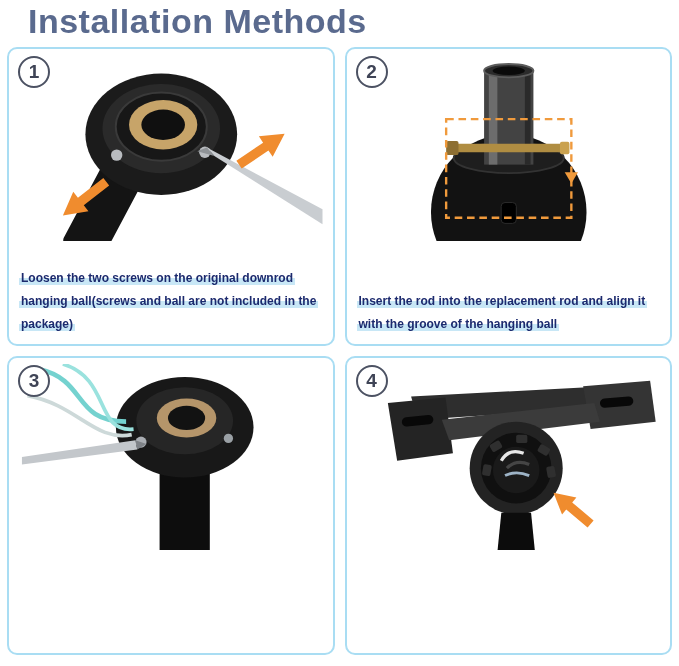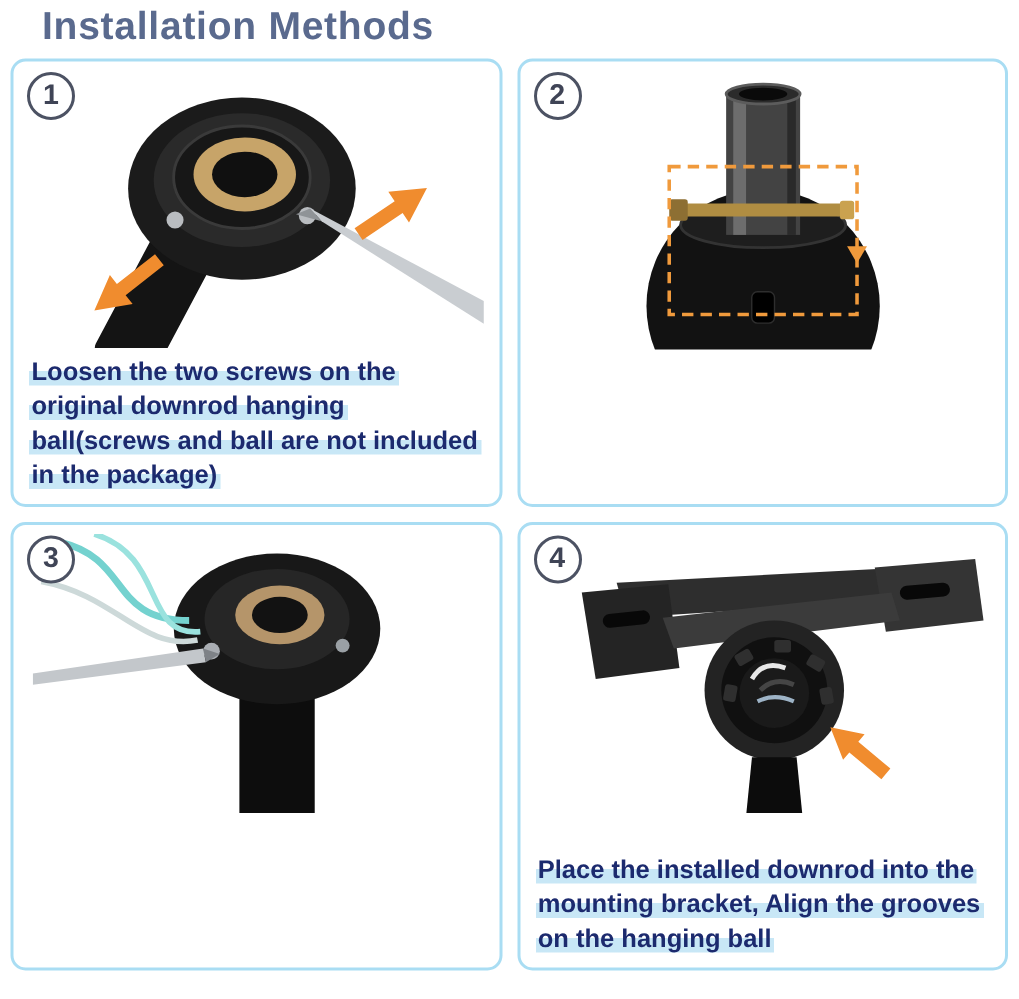--- a/index.html
+++ b/index.html
@@ -6,21 +6,21 @@
     margin: 0;
     padding: 0;
     width: 679px;
     height: 666px;
     background: #ffffff;
     font-family: "Liberation Sans", sans-serif;
     overflow: hidden;
   }
   .page-title {
     margin: 2px 0 6px 28px;
-    font-size: 26px;
+    font-size: 34px;
     font-weight: bold;
     color: #5a6a8e;
     letter-spacing: 0.5px;
   }
   .grid {
     display: grid;
     grid-template-columns: 1fr 1fr;
     gap: 10px;
     padding: 0 7px;
   }
@@ -60,21 +60,21 @@
     min-height: 0;
   }
   .photo svg {
     width: 100%;
     height: 100%;
     max-height: 186px;
   }
   .caption {
     margin: 4px 0 0 0;
     font-weight: bold;
-    font-size: 17px;
+    font-size: 12px;
     line-height: 23px;
     color: #1c2a6e;
   }
   .caption span {
     background-image: linear-gradient(transparent 48%, #c8e7f6 48%);
     -webkit-box-decoration-break: clone;
             box-decoration-break: clone;
     padding: 0 2px;
   }
 </style>
@@ -118,20 +118,21 @@
         <rect x="177" y="10" width="6" height="100" fill="#2a2a2a"></rect>
         <ellipse cx="160" cy="11" rx="26" ry="7" fill="#2b2b2b" stroke="#5c5c5c" stroke-width="2"></ellipse>
         <ellipse cx="160" cy="11" rx="17" ry="4.5" fill="#0a0a0a"></ellipse>
         <rect x="100" y="88" width="120" height="9" rx="4" fill="#b08d42"></rect>
         <rect x="94" y="85" width="13" height="15" rx="2" fill="#8d6f33"></rect>
         <rect x="214" y="86" width="10" height="13" rx="2" fill="#caa24f"></rect>
         <rect x="94" y="62" width="132" height="104" fill="none" stroke="#f09a3c" stroke-width="2.5" stroke-dasharray="8 5"></rect>
         <polygon points="226,130 219,118 233,118" fill="#f09a3c"></polygon>
       </svg>
     </div>
+    <p class="caption"><span>Insert the rod into the replacement rod and align it with the groove of the hanging ball</span></p>
   </div>
 
   <div class="panel">
     <div class="badge">3</div>
     <div class="photo">
       <svg viewBox="0 0 320 200">
         <rect x="148" y="100" width="54" height="105" fill="#0d0d0d"></rect>
         <ellipse cx="175" cy="68" rx="74" ry="54" fill="#181818"></ellipse>
         <ellipse cx="175" cy="61" rx="52" ry="36" fill="#262626"></ellipse>
         <ellipse cx="177" cy="58" rx="32" ry="21" fill="#b5956a"></ellipse>
@@ -167,16 +168,15 @@
           <rect x="200" y="112" width="12" height="9" rx="2" transform="rotate(80 206 116)"></rect>
         </g>
         <circle cx="168" cy="114" r="25" fill="#1a1a1a"></circle>
         <path d="M152,104 q8,-14 24,-8" fill="none" stroke="#e8e8e8" stroke-width="3.5"></path>
         <path d="M158,112 q10,-10 24,-4" fill="none" stroke="#454545" stroke-width="3.5"></path>
         <path d="M156,120 q12,-6 26,0" fill="none" stroke="#9db3c6" stroke-width="3"></path>
         <polygon points="152,160 184,160 188,200 148,200" fill="#0c0c0c"></polygon>
         <path d="M0,-5 L30,-5 L30,-12 L52,0 L30,12 L30,5 L0,5 Z" fill="#f08c2e" transform="translate(248,172) rotate(-140)"></path>
       </svg>
     </div>
-    <p class="caption"><span>Place the installed downrod into the mounting bracket, Align the grooves on the hanging ball</span></p>
   </div>
 
 </div>
 
 </body></html>

